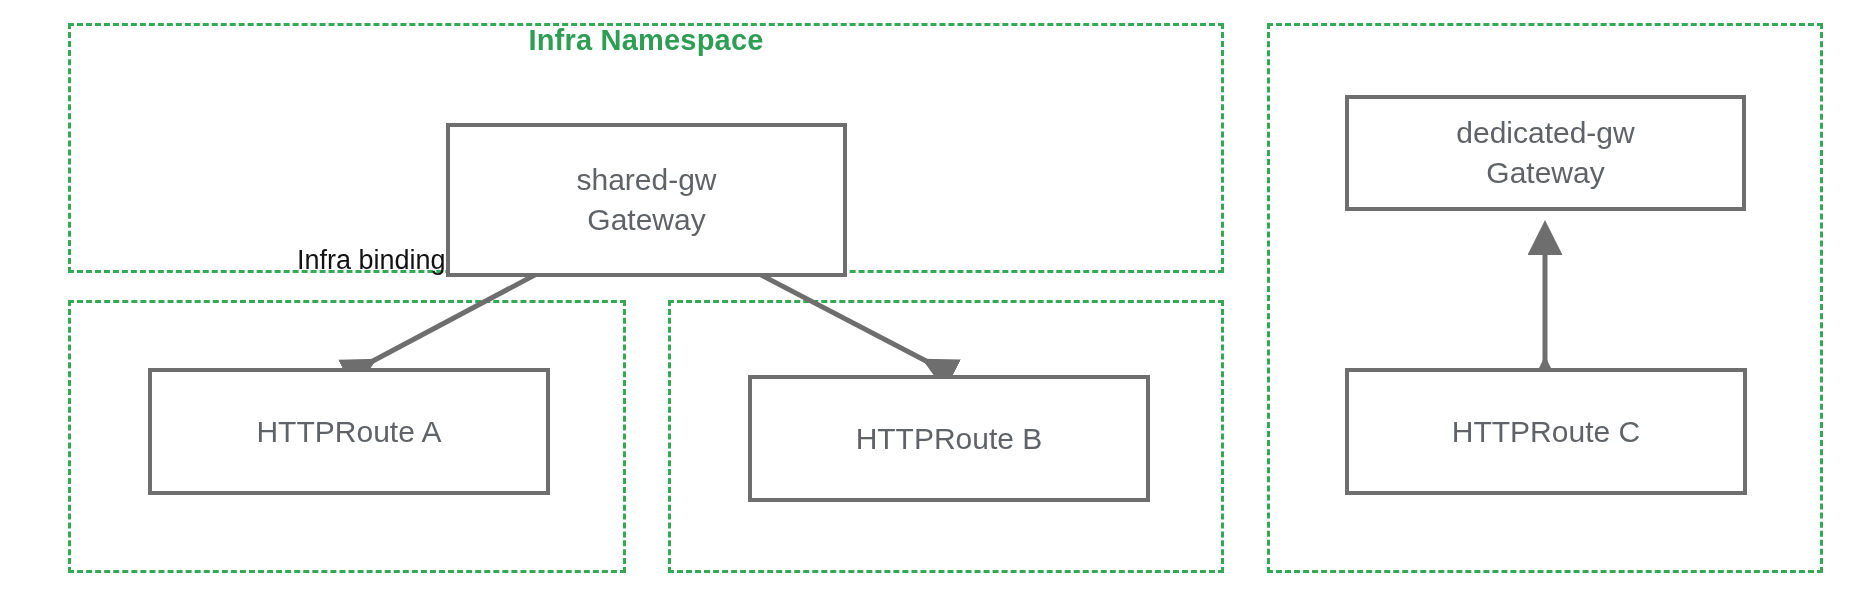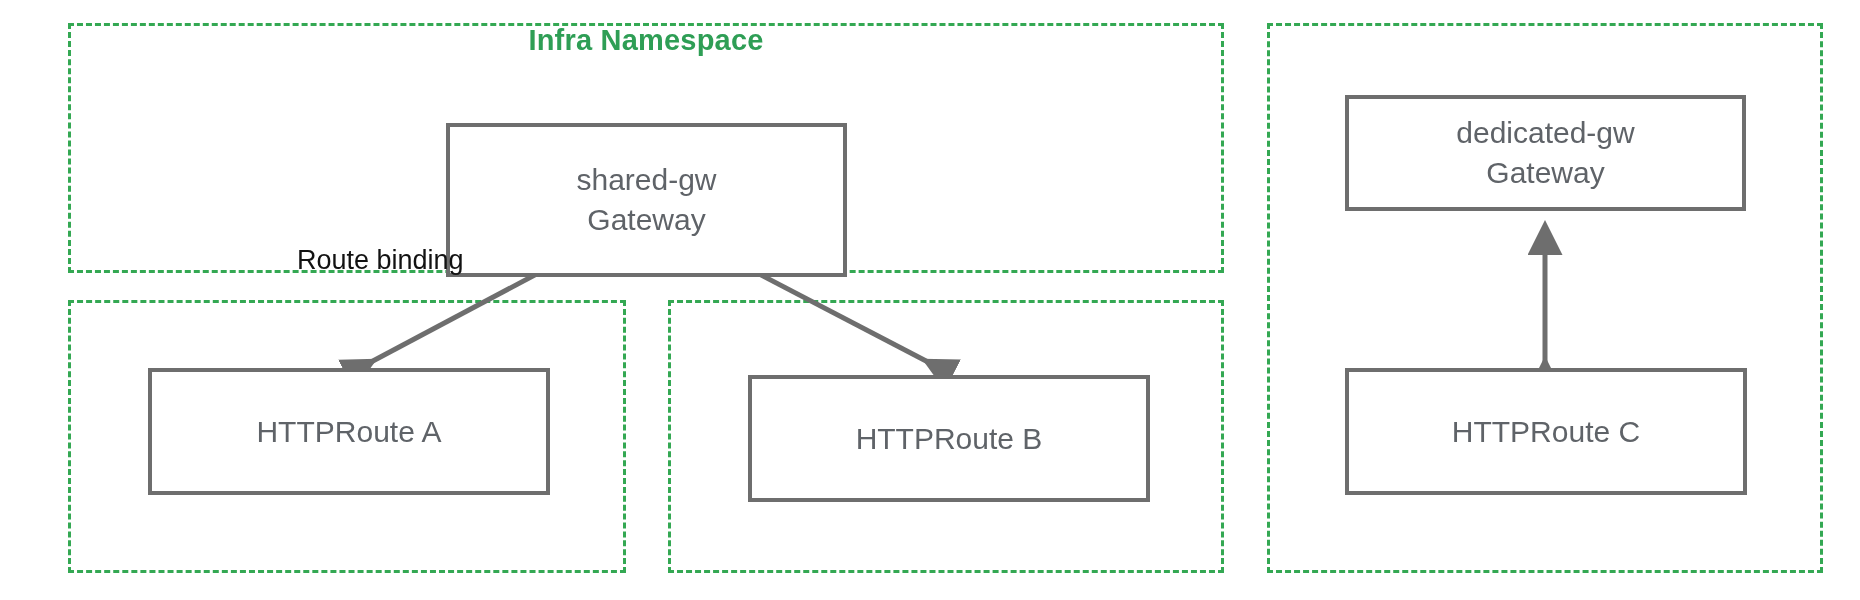--- a/index.html
+++ b/index.html
@@ -122,15 +122,15 @@
   </div>
 
   <div class="res-box" style="left:748px; top:375px; width:402px; height:127px;">
     <span class="line">HTTPRoute B</span>
   </div>
 
   <div class="res-box" style="left:1345px; top:368px; width:402px; height:127px;text-align:center;">
     <span class="line">HTTPRoute C</span>
   </div>
 
-  <div class="annot" style="left:297px; top:247px;">Route binding</div>
+  <div class="annot" style="left:297px; top:247px;">Infra binding</div>
 
 </div>
 
 </body></html>

